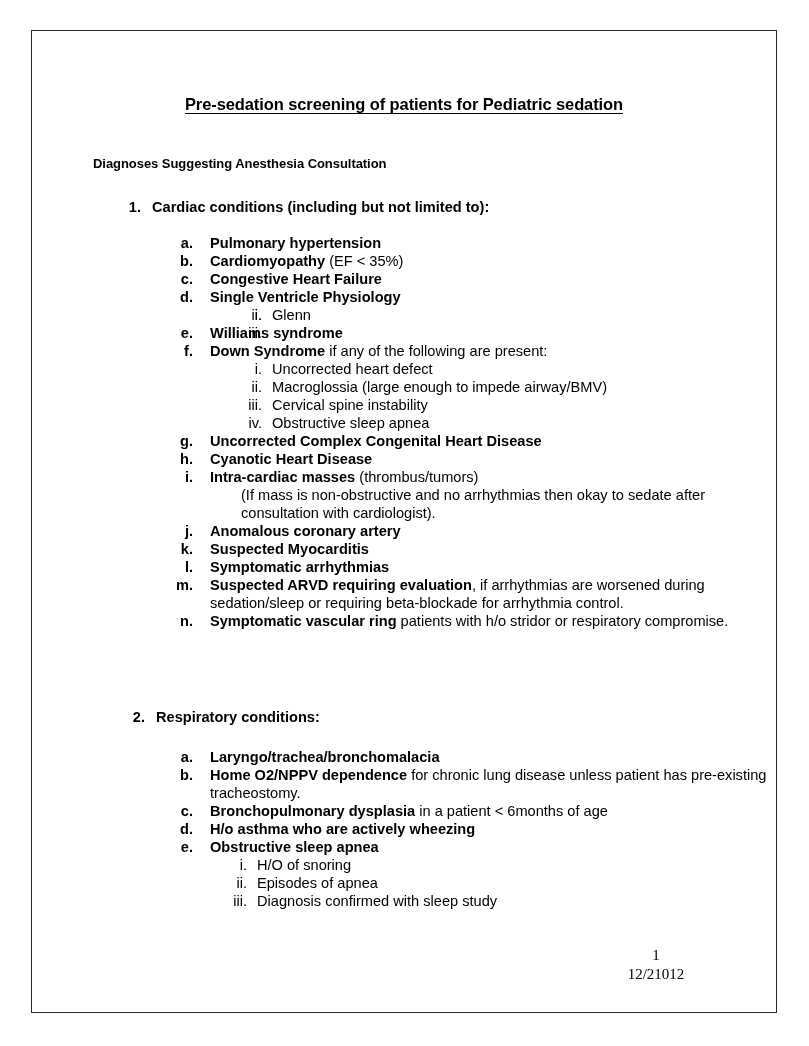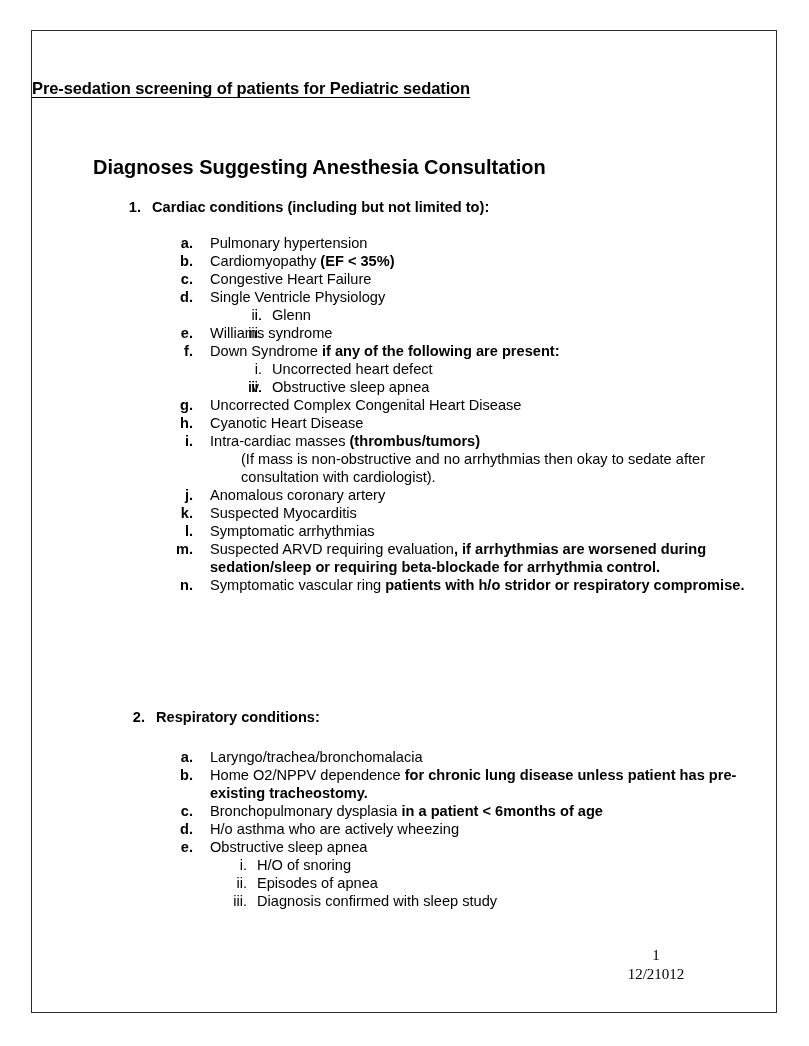--- a/index.html
+++ b/index.html
@@ -24,38 +24,38 @@
     border: 1.5px solid #2b2b2b;
     box-sizing: border-box;
     background: #ffffff;
     overflow: hidden;
   }
 
   
   .doc-title {
     position: absolute;
     left: 0;
-    top: 48px;
+    top: 64px;
     width: 100%;
-    text-align: left;
+    text-align: center;
     font-size: 16.5px;
     font-weight: bold;
     letter-spacing: -0.1px;
   }
   .doc-title span {
     text-decoration: underline;
     text-underline-offset: 3px;
   }
 
   
   .section-heading {
     position: absolute;
     left: 61px;
     top: 125px;
-    font-size: 20px;
+    font-size: 13px;
     font-weight: bold;
     letter-spacing: -0.05px;
   }
 
   
   .block {
     position: absolute;
     left: 0;
     width: 100%;
   }
@@ -69,22 +69,22 @@
   .row.wrap { white-space: normal; }
 
   .marker {
     position: absolute;
     font-weight: bold;
     text-align: right;
   }
 
   .txt { display: block; }
 
-  b { font-weight: normal; text-align: center; }
-  .n { font-weight: bold; }
+  b { font-weight: bold; text-align: center; }
+  .n { font-weight: normal; }
 
   
   .lvl1 { margin-left: 87px; padding-left: 33px; font-weight: bold; }
   .lvl1 > .marker { left: 0px; width: 22px; }
 
   
   .lvl2 { margin-left: 129px; padding-left: 49px; font-weight: bold; }
   .lvl2 > .marker { left: 0px; width: 32px; }
 
   
@@ -185,24 +185,26 @@
       <span class="txt"><b>Down Syndrome</b><span class="n"> if any of the following are present:</span></span>
     </div>
 
     <div class="row lvl3">
       <span class="marker">i.</span>
       <span class="txt">Uncorrected heart defect</span>
     </div>
 
     <div class="row lvl3">
       <span class="marker">ii.</span>
+      <span class="txt">Macroglossia (large enough to impede airway/BMV)</span>
     </div>
 
     <div class="row lvl3">
       <span class="marker">iii.</span>
+      <span class="txt">Cervical spine instability</span>
     </div>
 
     <div class="row lvl3">
       <span class="marker">iv.</span>
       <span class="txt">Obstructive sleep apnea</span>
     </div>
 
     <div class="row lvl2">
       <span class="marker">g.</span>
       <span class="txt"><b>Uncorrected Complex Congenital Heart Disease</b><span class="n"></span></span>

